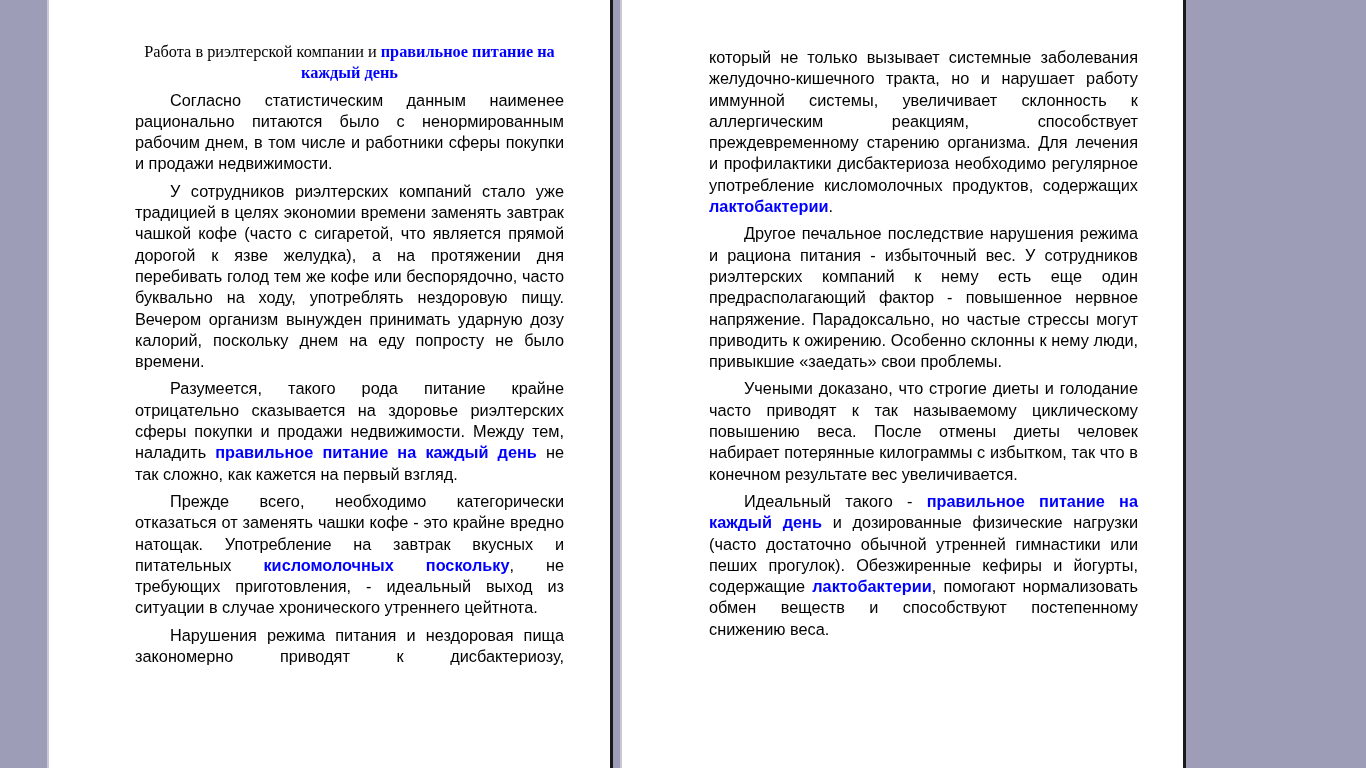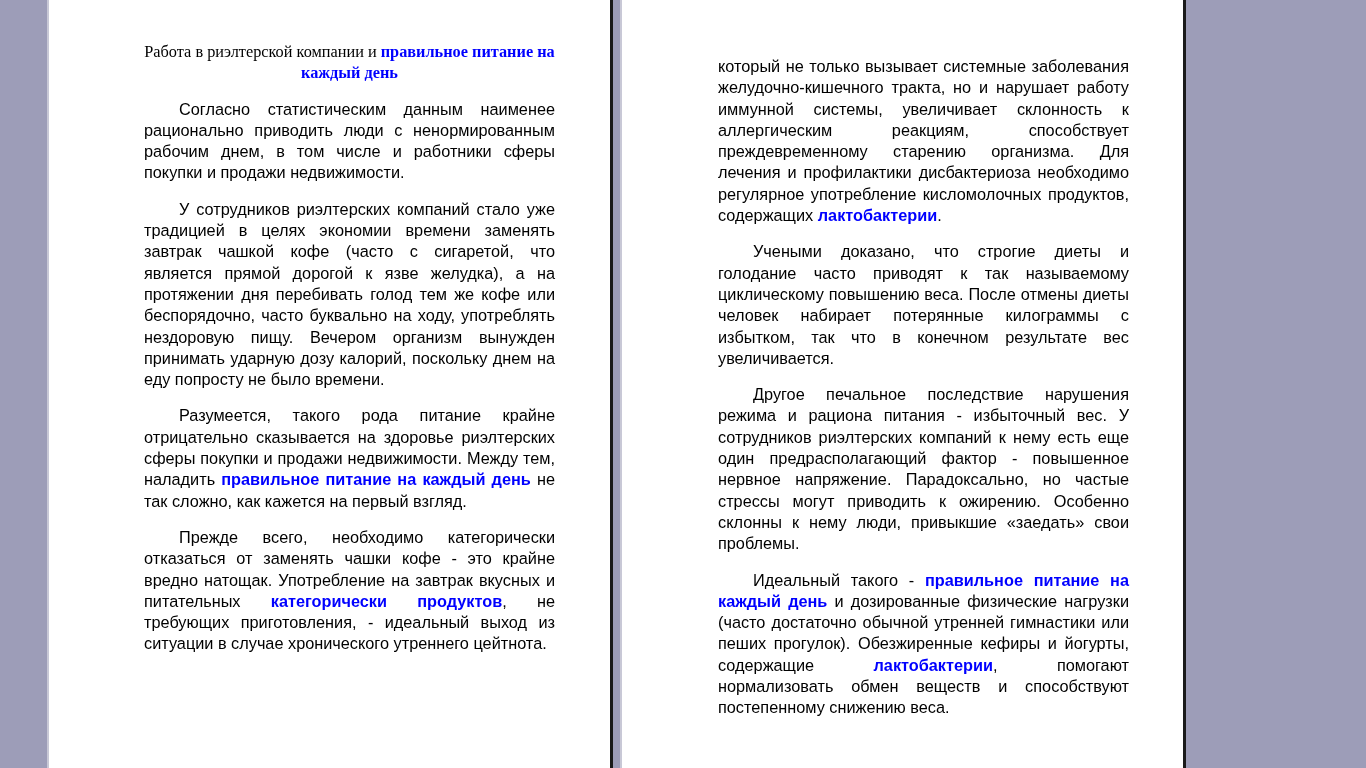--- a/index.html
+++ b/index.html
@@ -53,52 +53,53 @@
     #page2 .text-area { left: 81px; top: 41px; }
     .title {
       text-align: center;
       margin: 0 0 5px 0;
       font-size: 16.3px;
       line-height: 21.3px;
       padding: 0 10px;
       font-family: Liberation Serif, serif;
     }
     p {
-      margin: 15px;
+      margin: 6px;
       text-indent: 35px;
     }
     p.cont { text-indent: 0; }
     .kw {
       color: #0000ff;
       font-weight: bold;
     }
   </style>
 </head>
 <body>
 
 <div class="viewport">
 
   <div class="page-edge-left" style="left:47px;"></div>
   <div class="page" id="page1">
     <div class="text-area">
       <div class="title">
         <span>Работа в риэлтерской компании и </span><span class="kw">правильное питание на каждый день</span>
       </div>
-      <p>Согласно статистическим данным наименее рационально приводить люди с ненормированным рабочим днем, в том числе и работники сферы покупки и продажи недвижимости.</p>
+      <p>Согласно статистическим данным наименее рационально питаются было с ненормированным рабочим днем, в том числе и работники сферы покупки и продажи недвижимости.</p>
       <p>У сотрудников риэлтерских компаний стало уже традицией в целях экономии времени заменять завтрак чашкой кофе (часто с сигаретой, что является прямой дорогой к язве желудка), а на протяжении дня перебивать голод тем же кофе или беспорядочно, часто буквально на ходу, употреблять нездоровую пищу. Вечером организм вынужден принимать ударную дозу калорий, поскольку днем на еду попросту не было времени.</p>
       <p><span>Разумеется, такого рода питание крайне отрицательно сказывается на здоровье риэлтерских сферы покупки и продажи недвижимости. Между тем, наладить </span><span class="kw">правильное питание на каждый день</span><span> не так сложно, как кажется на первый взгляд.</span></p>
-      <p><span>Прежде всего, необходимо категорически отказаться от заменять чашки кофе - это крайне вредно натощак. Употребление на завтрак вкусных и питательных </span><span class="kw">категорически продуктов</span><span>, не требующих приготовления, - идеальный выход из ситуации в случае хронического утреннего цейтнота.</span></p>
+      <p><span>Прежде всего, необходимо категорически отказаться от заменять чашки кофе - это крайне вредно натощак. Употребление на завтрак вкусных и питательных </span><span class="kw">кисломолочных поскольку</span><span>, не требующих приготовления, - идеальный выход из ситуации в случае хронического утреннего цейтнота.</span></p>
+      <p style="text-align-last: justify;">Нарушения режима питания и нездоровая пища закономерно приводят к дисбактериозу,</p>
     </div>
   </div>
   <div class="page-shadow" style="left:610px;"></div>
 
   <div class="page-edge-left" style="left:620px;"></div>
   <div class="page" id="page2">
     <div class="text-area">
       <p class="cont"><span>который не только вызывает системные заболевания желудочно-кишечного тракта, но и нарушает работу иммунной системы, увеличивает склонность к аллергическим реакциям, способствует преждевременному старению организма. Для лечения и профилактики дисбактериоза необходимо регулярное употребление кисломолочных продуктов, содержащих </span><span class="kw">лактобактерии</span><span>.</span></p>
+      <p>Другое печальное последствие нарушения режима и рациона питания - избыточный вес. У сотрудников риэлтерских компаний к нему есть еще один предрасполагающий фактор - повышенное нервное напряжение. Парадоксально, но частые стрессы могут приводить к ожирению. Особенно склонны к нему люди, привыкшие «заедать» свои проблемы.</p>
       <p>Учеными доказано, что строгие диеты и голодание часто приводят к так называемому циклическому повышению веса. После отмены диеты человек набирает потерянные килограммы с избытком, так что в конечном результате вес увеличивается.</p>
-      <p>Другое печальное последствие нарушения режима и рациона питания - избыточный вес. У сотрудников риэлтерских компаний к нему есть еще один предрасполагающий фактор - повышенное нервное напряжение. Парадоксально, но частые стрессы могут приводить к ожирению. Особенно склонны к нему люди, привыкшие «заедать» свои проблемы.</p>
       <p><span>Идеальный такого - </span><span class="kw">правильное питание на каждый день</span><span> и дозированные физические нагрузки (часто достаточно обычной утренней гимнастики или пеших прогулок). Обезжиренные кефиры и йогурты, содержащие </span><span class="kw">лактобактерии</span><span>, помогают нормализовать обмен веществ и способствуют постепенному снижению веса.</span></p>
     </div>
   </div>
   <div class="page-shadow" style="left:1183px;"></div>
 
 </div>
 
 </body></html>

